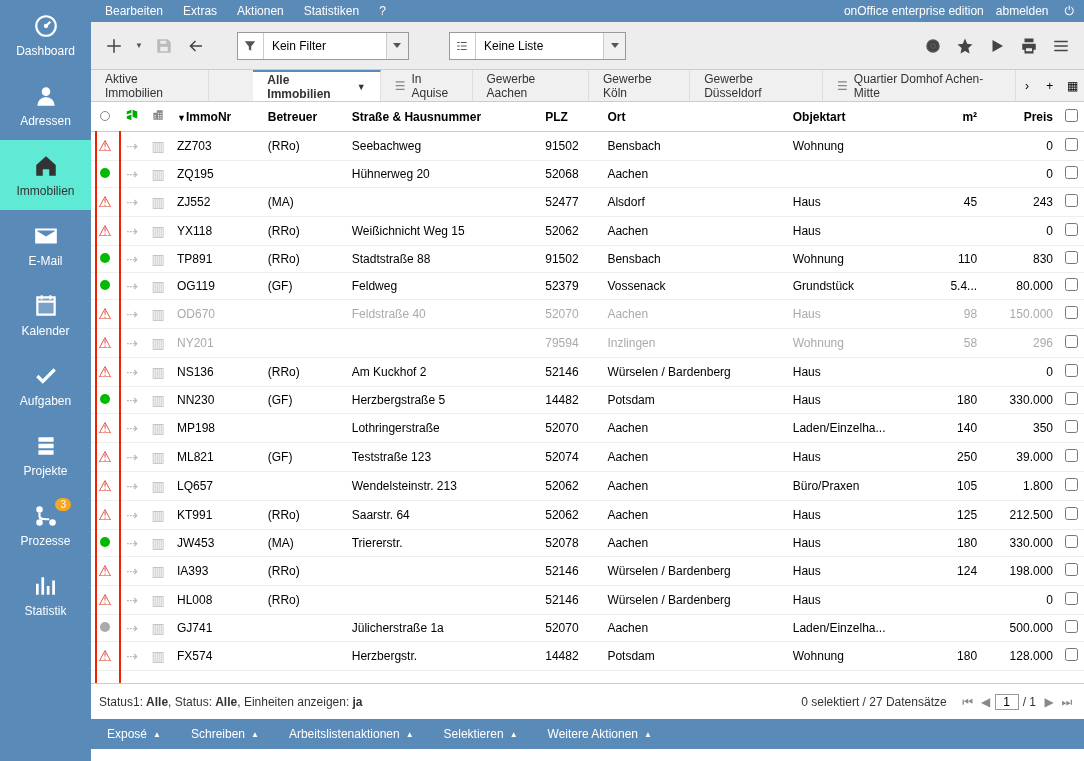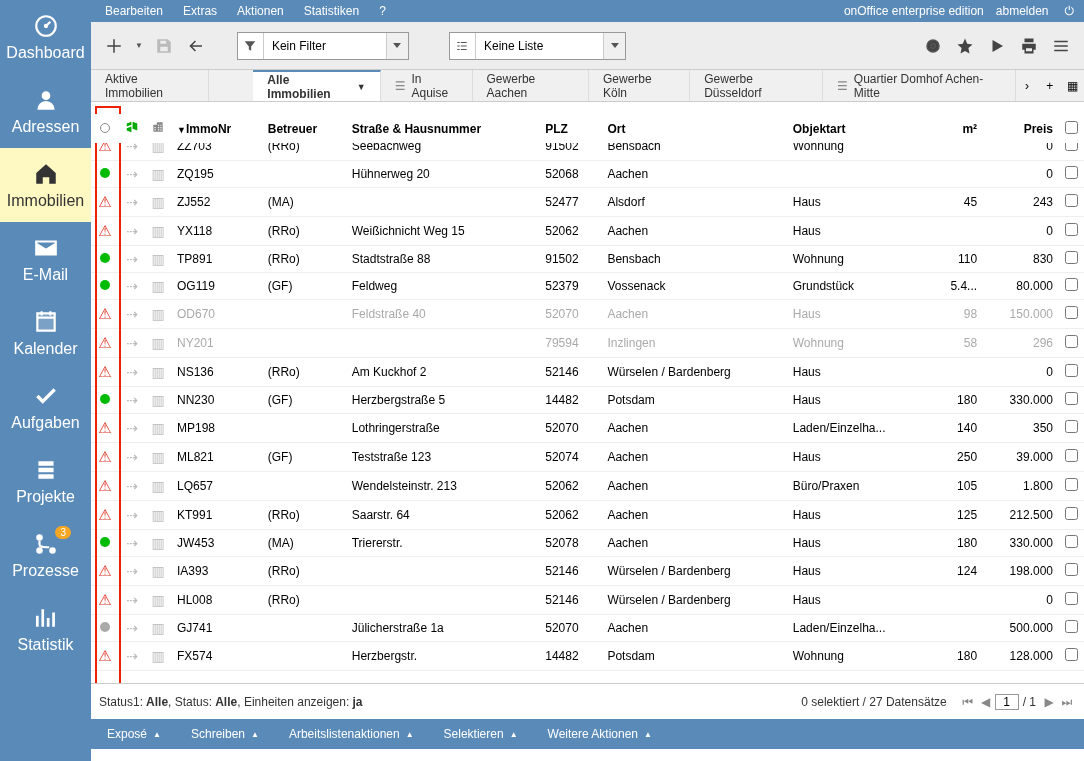--- a/index.html
+++ b/index.html
@@ -1,21 +1,21 @@
 <!DOCTYPE html>
 <html><head>
 <meta charset="utf-8">
 <style>
 * { margin: 0; padding: 0; box-sizing: border-box; font-family: Arial, sans-serif; font-size: 12px; }
 body { width: 1084px; height: 761px; overflow: hidden; display: flex; background: #fff; }
 
 .left-nav { width: 91px; background: #5a8ab8; display: flex; flex-direction: column; color: #fff; }
 .left-nav .nav-item { display: flex; flex-direction: column; align-items: center; justify-content: center; padding: 12px 0; cursor: pointer; position: relative; }
-.left-nav .nav-item.active { background: #fef9c3; color: #333; }
-.left-nav .nav-item .nav-label { font-size: 16px; margin-top: 4px; }
+.left-nav .nav-item.active { background: #5eead4; color: #333; }
+.left-nav .nav-item .nav-label { font-size: 12px; margin-top: 4px; }
 .left-nav .nav-icon { width: 28px; height: 28px; display: flex; align-items: center; justify-content: center; }
 .left-nav .nav-icon svg { width: 26px; height: 26px; fill: currentColor; }
 .left-nav .badge { position: absolute; top: 8px; right: 20px; background: #f5a623; color: #fff; border-radius: 8px; padding: 1px 5px; font-size: 10px; }
 
 .main { flex: 1; display: flex; flex-direction: column; }
 
 .top-menu { height: 22px; background: #5a8ab8; color: #fff; display: flex; align-items: center; padding: 0 6px; gap: 4px; }
 .top-menu .menu-item { padding: 2px 8px; cursor: pointer; }
 .top-menu .spacer { flex: 1; }
 
@@ -29,21 +29,21 @@
 .dd-arrow { width: 22px; border-left: 1px solid #ccc; height: 100%; display: flex; align-items: center; justify-content: center; background: #f0f0f0; }
 
 .tabs-row { height: 32px; background: #f0f0f0; border-bottom: 1px solid #ccc; display: flex; align-items: stretch; }
 .tab { padding: 0 14px; display: flex; align-items: center; cursor: pointer; border-right: 1px solid #ddd; color: #333; gap: 6px; }
 .tab.active { background: #fff; font-weight: bold; border-top: 2px solid #5a8ab8; margin-left: 44px; }
 .tabs-spacer { flex: 1; }
 .tab-ctrl { width: 24px; display: flex; align-items: center; justify-content: center; cursor: pointer; }
 
 .table-container { flex: 1; overflow: auto; position: relative; }
 table { width: 100%; border-collapse: collapse; }
-thead th { text-align: left; font-weight: bold; padding: 6px 6px; border-bottom: 1px solid #ccc; background: #fff; position: sticky; top: 12px; white-space: nowrap; }
+thead th { text-align: left; font-weight: bold; padding: 6px 6px; border-bottom: 1px solid #ccc; background: #fff; position: sticky; top: 0; white-space: nowrap; }
 tbody td { padding: 5px 6px; border-bottom: 1px solid #eee; white-space: nowrap; }
 tbody tr.inactive td { color: #aaa; }
 .col-status { width: 28px; text-align: center; }
 .col-icon { width: 22px; text-align: center; }
 .col-m2, .col-preis { text-align: right; }
 .col-chk { width: 24px; text-align: center; }
 .red-border { position: absolute; left: 4px; top: 4px; width: 26px; height: 636px; border: 2px solid #e20; pointer-events: none; }
 
 .st-warn { color: #d32; font-size: 15px; }
 .st-green { width: 10px; height: 10px; background: #0b0; border-radius: 50%; display: inline-block; }

